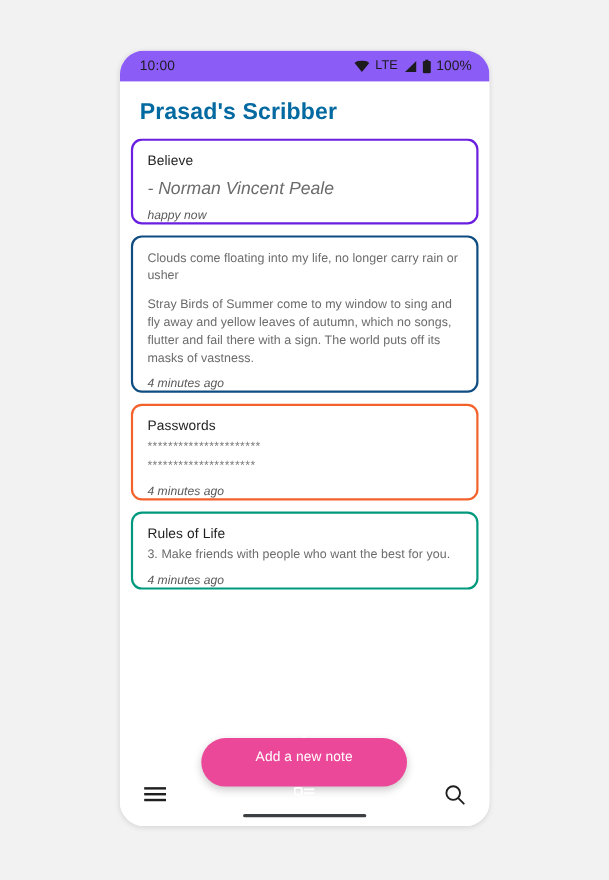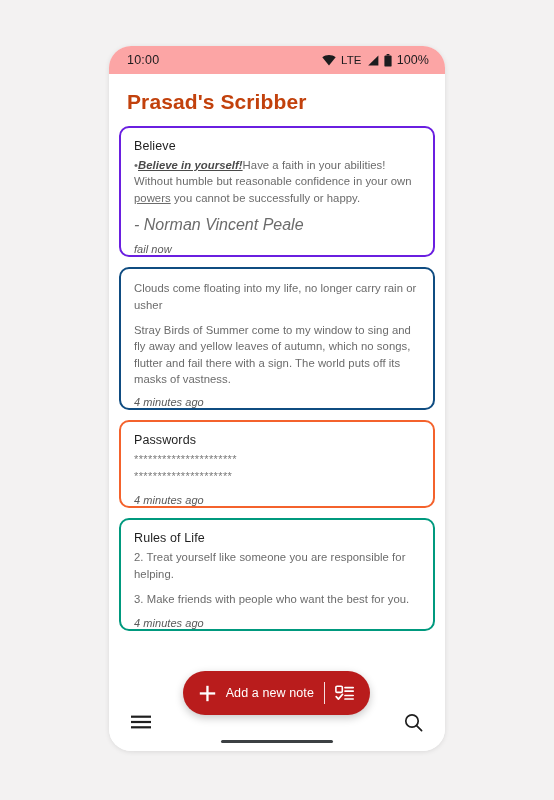--- a/index.html
+++ b/index.html
@@ -21,35 +21,35 @@
     overflow: hidden;
     box-shadow: 0 1px 5px rgba(0,0,0,0.10);
     display: flex; flex-direction: column;
   }
 
   
   .statusbar {
     height: 28px; flex: none;
     display: flex; align-items: center; justify-content: space-between;
     padding: 0 16px 0 18px;
-    background: #fca5a5;
+    background: #8b5cf6;
   }
   .status-time { font-size: 12.5px; color: #1c1c1e; letter-spacing: .2px; }
   .status-right { display: flex; align-items: center; gap: 5px; }
   .status-right svg { display: block; }
   .lte { font-size: 11.5px; color: #1c1c1e; letter-spacing: .1px; }
   .batt-pct { font-size: 12.5px; color: #1c1c1e; letter-spacing: .1px; }
 
   
   .app-title {
     flex: none;
     padding: 16px 0 12px 18px;
     font-size: 21px;
     font-weight: bold;
-    color: #c2410c;
+    color: #0369a1;
     letter-spacing: .1px;
   }
 
   
   .notes {
     flex: 1 1 auto;
     padding: 0 10px;
     overflow: hidden;
     position: relative;
   }
@@ -93,26 +93,27 @@
   .stars {
     font-size: 11px; color: #7a7a7a; line-height: 1.55;
     letter-spacing: .4px; font-family: "Liberation Sans", sans-serif;
   }
 
   
   .fab {
     position: absolute;
     left: 183px; top: 671px;
     width: 187px; height: 44px;
-    background: #b91c1c;
+    background: #ec4899;
     border-radius: 24px;
     display: flex; align-items: center; justify-content: center;
     gap: 10px;
     box-shadow: 0 3px 8px rgba(0,0,0,0.22);
     z-index: 30;
+    flex-direction: column;
   }
   .fab-label { color: #ffffff; font-size: 12.5px; letter-spacing: .1px; }
   .fab-sep { width: 1.4px; height: 22px; background: rgba(255,255,255,.85); }
   .fab svg { display: block; }
 
   
   .bottombar {
     flex: none;
     height: 58px;
     background: #ffffff;
@@ -163,46 +164,42 @@
         <span class="batt-pct">100%</span>
       </div>
     </div>
 
     <div class="app-title">Prasad's Scribber</div>
 
     <div class="notes">
 
       <div class="note-card" style="border-color:#6a1fe0">
         <div class="note-title">Believe</div>
-        <div class="note-body">
-          <p><span class="bullet">•</span><span class="bi">Believe in yourself!</span><span>Have a faith in your abilities! Without humble but reasonable confidence in your own </span><span class="u">powers</span><span> you cannot be successfully or happy.</span></p>
-        </div>
         <div class="quote">- Norman Vincent Peale</div>
-        <div class="note-time">fail now</div>
+        <div class="note-time">happy now</div>
       </div>
 
       <div class="note-card" style="border-color:#0f4c81">
         <div class="note-body">
           <p>Clouds come floating into my life, no longer carry rain or usher</p>
           <p>Stray Birds of Summer come to my window to sing and fly away and yellow leaves of autumn, which no songs, flutter and fail there with a sign. The world puts off its masks of vastness.</p>
         </div>
         <div class="note-time">4 minutes ago</div>
       </div>
 
       <div class="note-card" style="border-color:#f4622c">
         <div class="note-title">Passwords</div>
         <div class="stars">**********************</div>
         <div class="stars">*********************</div>
         <div class="note-time">4 minutes ago</div>
       </div>
 
       <div class="note-card" style="border-color:#00997e">
         <div class="note-title">Rules of Life</div>
         <div class="note-body">
-          <p>2. Treat yourself like someone you are responsible for helping.</p>
           <p>3. Make friends with people who want the best for you.</p>
         </div>
         <div class="note-time">4 minutes ago</div>
       </div>
 
     </div>
 
     <div class="bottombar">
       <div class="icon-btn">
         <svg width="20" height="14" viewBox="0 0 20 14">

